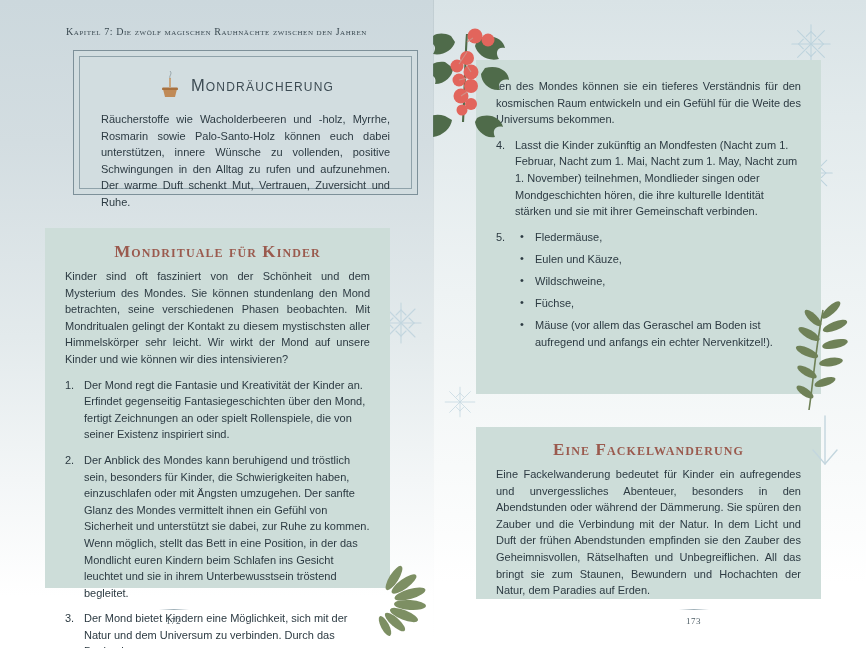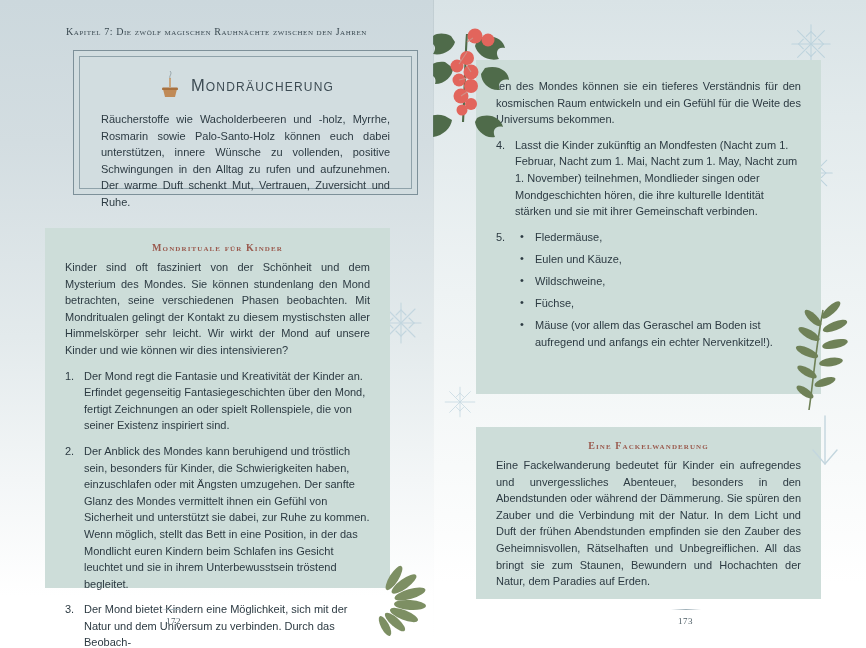--- a/index.html
+++ b/index.html
@@ -49,21 +49,21 @@
   
   .folio {
     position: absolute; bottom: 22px;
     font-family: "Liberation Serif", serif;
     font-size: 9px;
     color: #4a5a62;
     letter-spacing: .5px;
     z-index: 5;
   }
   .folio-left  { left: 166px; }
-  .folio-right { right: 173px; }
+  .folio-right { right: 165px; }
   .folio::before {
     content: "";
     position: absolute; left: 50%; transform: translateX(-50%);
     top: -7px; width: 30px; height: 1px;
     background: linear-gradient(to right, transparent, #9fb0b8, transparent);
   }
 
   
   .framed-box {
     position: absolute;
@@ -101,21 +101,21 @@
     position: absolute;
     background: #cdddd9;
     z-index: 3;
     padding: 14px 20px 16px;
   }
   .tint-title {
     text-align: center;
     font-family: "Liberation Serif", serif;
     font-variant: small-caps;
     font-weight: 700;
-    font-size: 10px;
+    font-size: 17px;
     letter-spacing: 1.1px;
     color: #9a5a4e;
     margin-bottom: 6px;
   }
 
   
   .body-text {
     font-family: "Liberation Sans", sans-serif;
     font-size: 11px;
     line-height: 16.6px;

